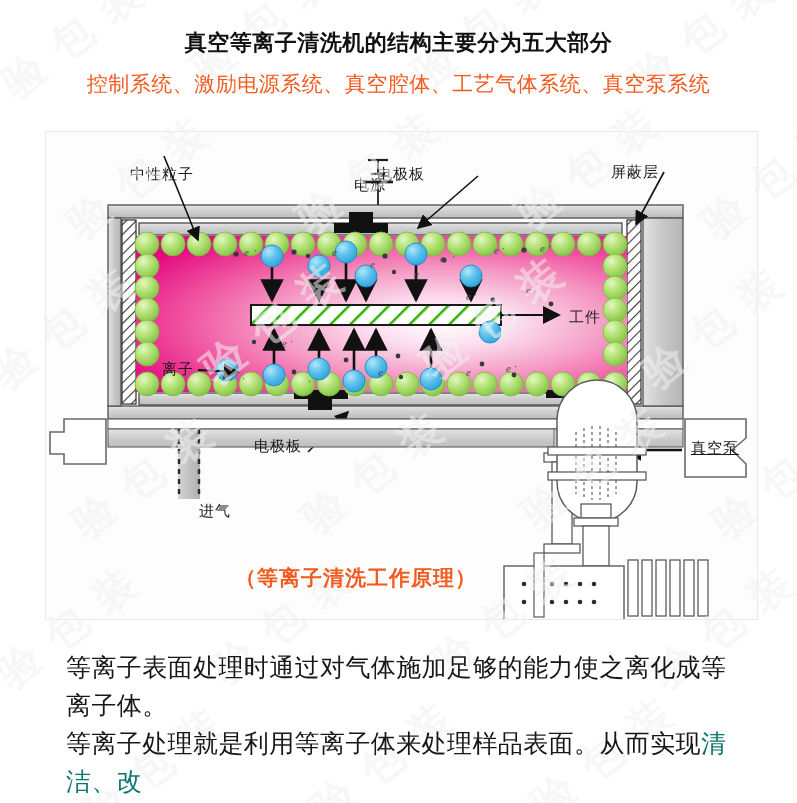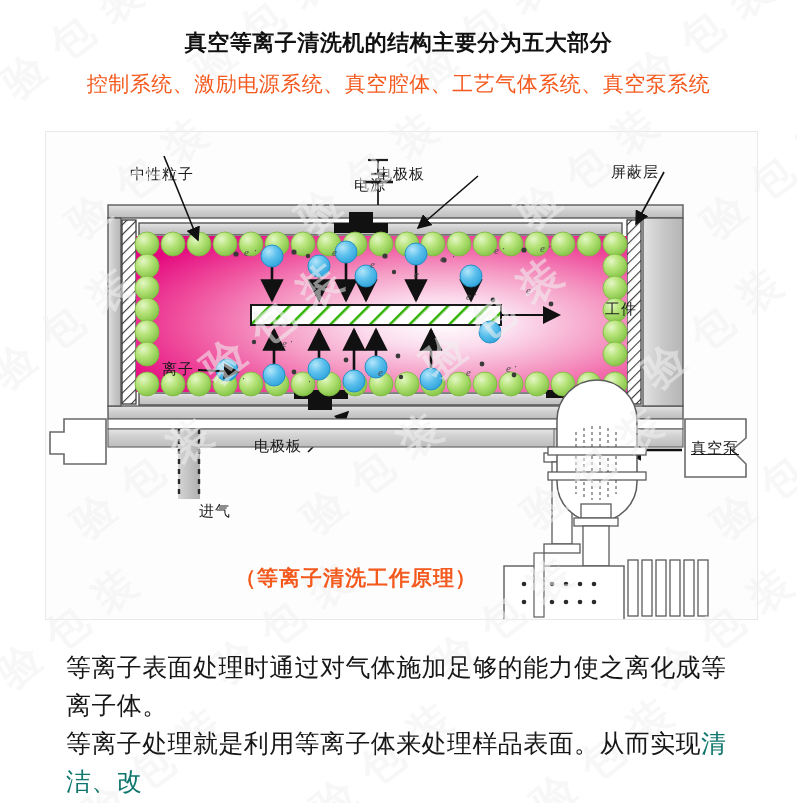--- a/index.html
+++ b/index.html
@@ -404,21 +404,21 @@
         </g>
       </g>
 
       <rect x="488" y="421" width="10" height="64" fill="#ffffff" stroke="#5c5c5c" stroke-width="1.2"></rect>
     </svg>
 
     <div class="lbl" style="left:84px;  top:33px;">中性粒子</div>
     <div class="lbl" style="left:308px; top:9px;margin-top:35px;">电源</div>
     <div class="lbl" style="left:331px; top:33px;">电极板</div>
     <div class="lbl" style="left:565px; top:31px;text-align:center;">屏蔽层</div>
-    <div class="lbl" style="left:523px; top:168px;margin-left:36px;">工件</div>
+    <div class="lbl" style="left:523px; top:176px;">工件</div>
     <div class="lbl" style="left:116px; top:228px;">离子</div>
     <div class="lbl" style="left:208px; top:305px;">电极板</div>
     <div class="lbl" style="left:113px; top:370px;margin-left:40px;">进气</div>
     <div class="lbl" style="left:645px; top:307px;text-decoration:underline;">真空泵</div>
 
   </div>
 
   <div class="caption">（等离子清洗工作原理）</div>
 
   <div class="para">

